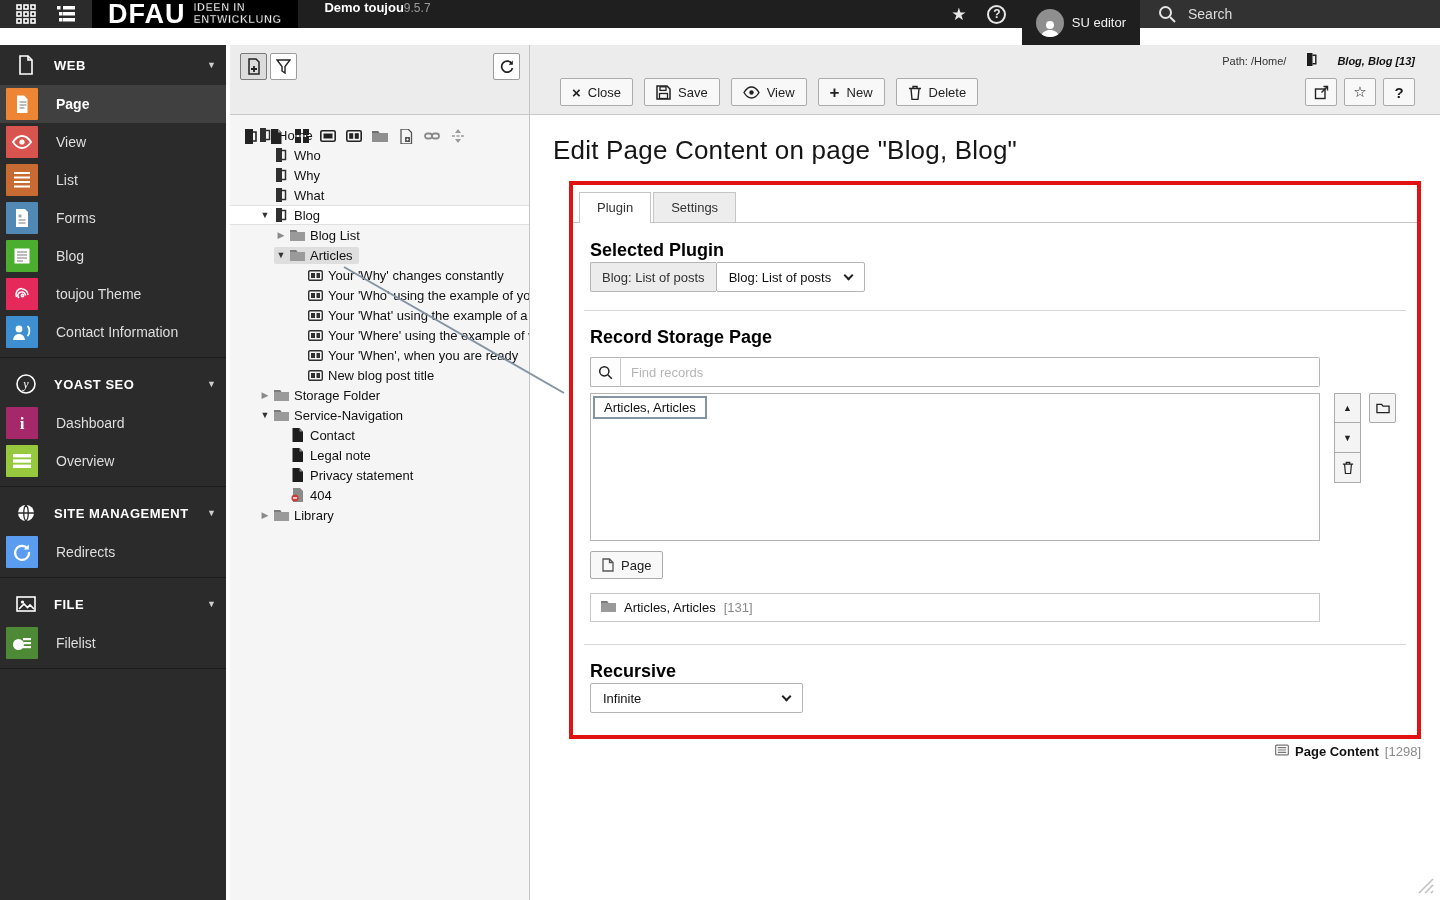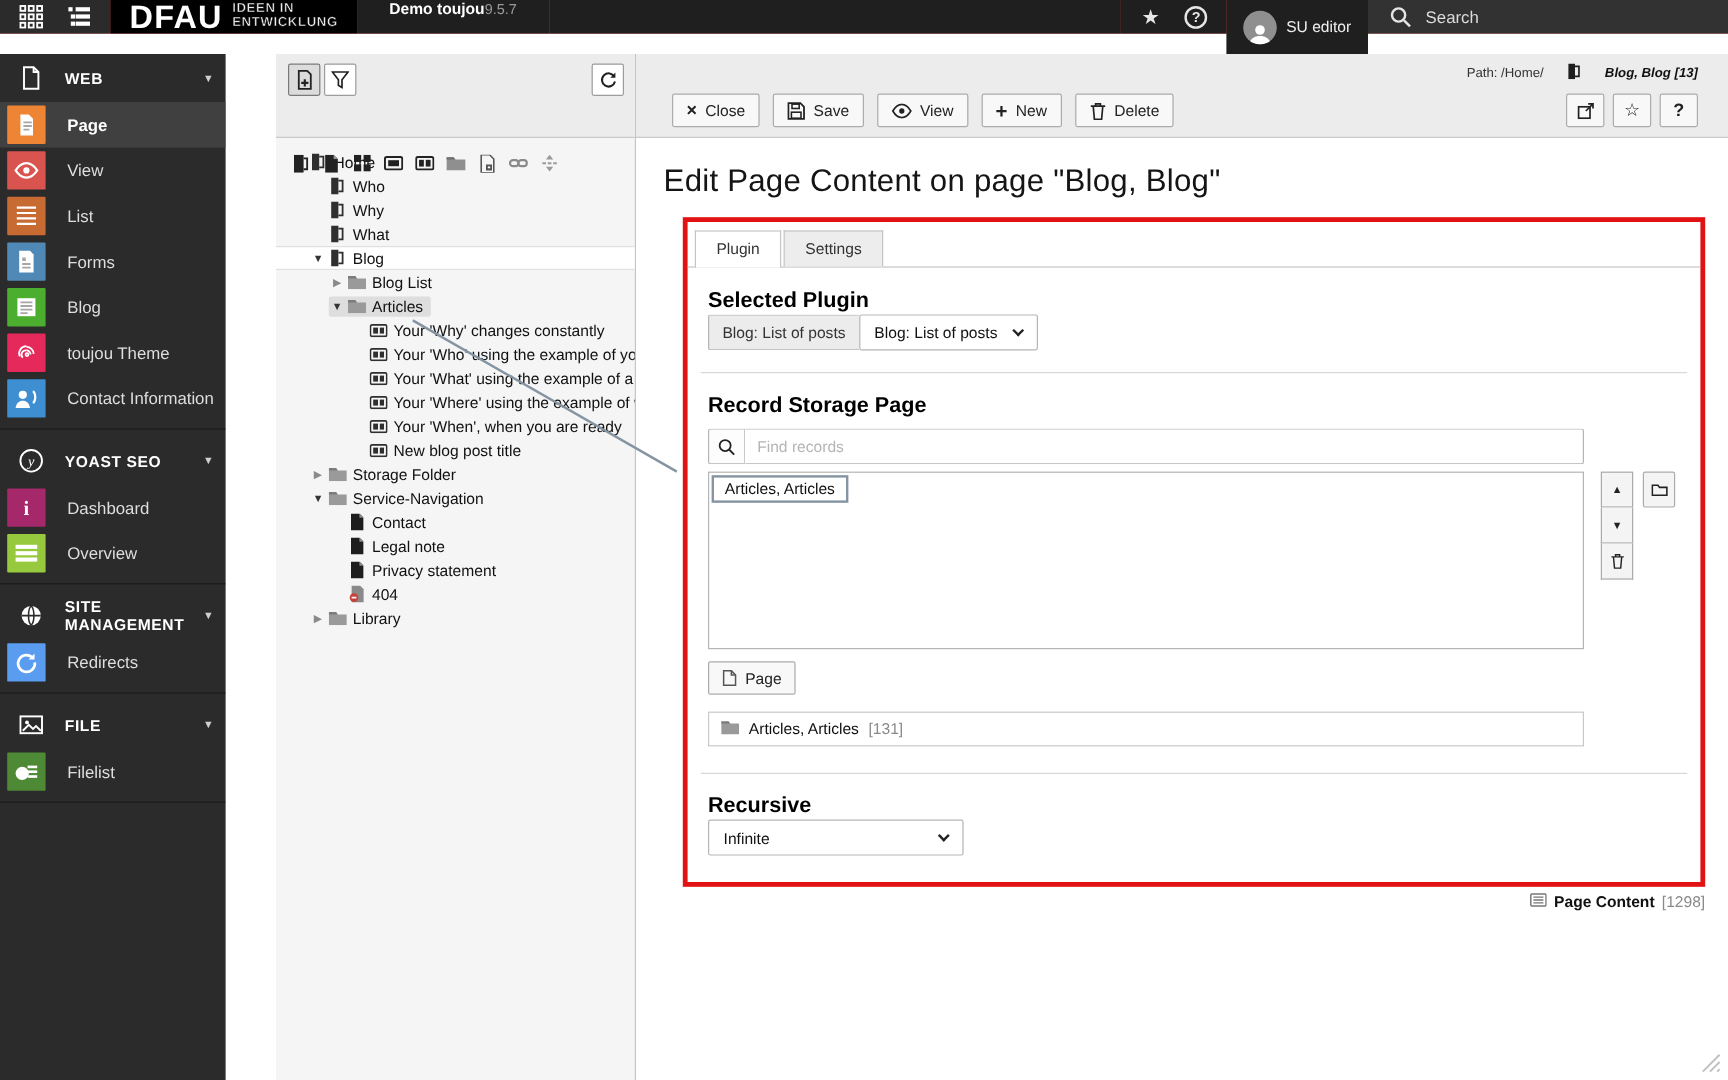--- a/index.html
+++ b/index.html
@@ -19,21 +19,21 @@
   .tb-right { display:flex; align-items:center; gap:4px; background:#1f1f1f; padding:0 8px; }
   .tb-icon { color:#e6e6e6; font-size:17px; width:34px; height:45px; display:flex; align-items:center; justify-content:center; cursor:pointer; }
   .help-circle { width:19px; height:19px; border:2px solid #e6e6e6; border-radius:50%; display:flex; align-items:center; justify-content:center; font-size:12px; font-weight:bold; color:#e6e6e6; }
   .user-block { display:flex; align-items:center; gap:8px; padding:0 14px; height:45px; cursor:pointer; background:#1f1f1f; }
   .avatar { width:28px; height:28px; border-radius:50%; background:#8f8f8f; display:flex; align-items:flex-end; justify-content:center; overflow:hidden; }
   .user-name { color:#f0f0f0; font-size:13px; }
   .search-block { width:300px; background:#323232; display:flex; align-items:center; gap:12px; padding:0 18px; cursor:text; }
   .search-label { color:#dcdcdc; font-size:14px; }
 
   
-  .modmenu { position:absolute; left:0; top:45px; width:188px; height:855px; background:#2b2b2b; overflow:hidden; }
+  .modmenu { position:absolute; left:0; top:45px; width:226px; height:855px; background:#2b2b2b; overflow:hidden; }
   .mm-section { border-bottom:1px solid #1c1c1c; padding-bottom:6px; margin-bottom:6px; }
   .mm-header { height:40px; display:flex; align-items:center; padding:0 10px 0 14px; cursor:pointer; }
   .mm-header-icon { width:24px; display:flex; justify-content:center; margin-right:16px; }
   .mm-header-label { color:#fff; font-size:13px; font-weight:bold; letter-spacing:.5px; flex:1; }
   .mm-caret { color:#cfcfcf; font-size:9px; }
   .mm-item { height:38px; display:flex; align-items:center; padding-left:6px; cursor:pointer; }
   .mm-item.active { background:#404040; }
   .mm-item.active .mm-label { color:#fff; font-weight:bold; }
   .mm-tile { width:32px; height:32px; border-radius:1px; display:flex; align-items:center; justify-content:center; flex:0 0 32px; }
   .mm-label { color:#dedede; font-size:14px; margin-left:18px; white-space:nowrap; }

